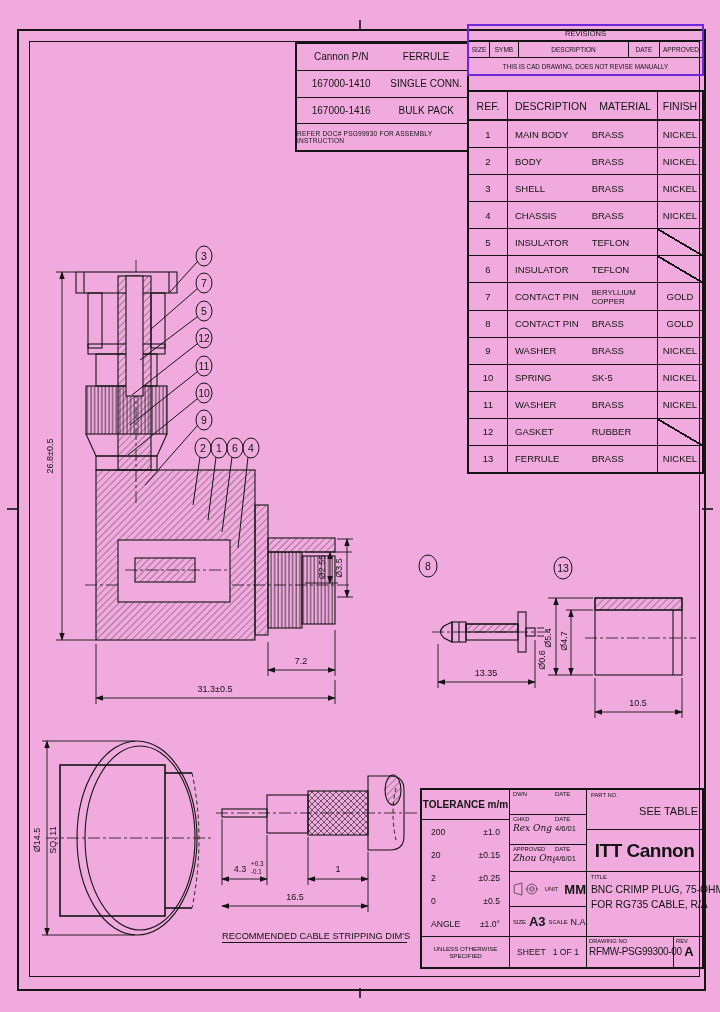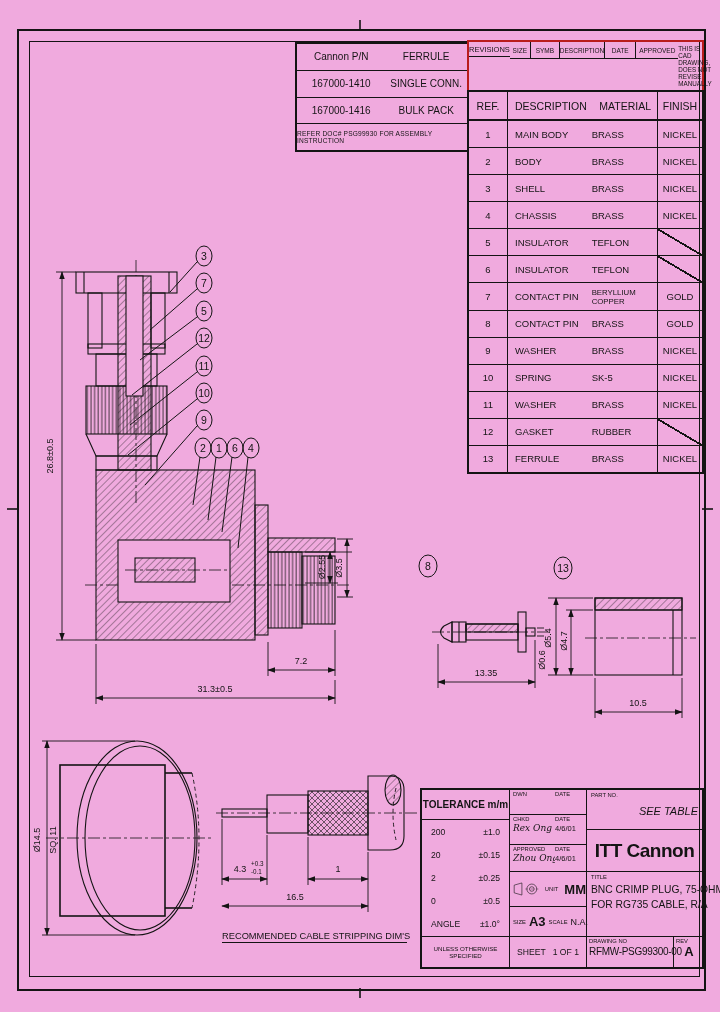--- a/index.html
+++ b/index.html
@@ -11,21 +11,21 @@
 
   
   .pkg{left:295px;top:42px;width:170px;height:106px;border:2px solid #141414;display:flex;flex-direction:column;font-size:10px}
   .pkg .prow{flex:1;display:flex;align-items:center;border-bottom:1.6px solid #141414}
   .pkg .prow:last-child{border-bottom:none}
   .pkg .pc1{width:52%;text-align:center}
   .pkg .pc2{width:48%;text-align:center}
   .pkg .note{flex:1;display:flex;align-items:center;justify-content:center;font-size:6.6px;letter-spacing:.2px}
 
   
-  .rev{left:467px;top:40px;width:233px;height:48px;border:2px solid #b91c1c;display:flex;flex-direction:row;font-size:6.5px}
+  .rev{left:467px;top:24px;width:233px;height:48px;border:2px solid #6d28d9;display:flex;flex-direction:column;font-size:6.5px}
   .rev .rtitle{height:14px;display:flex;align-items:center;justify-content:center;border-bottom:1px solid #141414;font-size:7.5px}
   .rev .rhdr{height:16px;display:flex;border-bottom:1px solid #141414}
   .rev .rhdr>div{display:flex;align-items:center;justify-content:center;border-right:1px solid #141414}
   .rev .rhdr>div:last-child{border-right:none}
   .rev .rh1{width:20px}.rev .rh2{width:28px}.rev .rh3{flex:1}.rev .rh4{width:30px}.rev .rh5{width:42px}
   .rev .rnote{flex:1;display:flex;align-items:center;justify-content:center;font-size:6.3px}
 
   
   .parts{left:467px;top:90px;width:233px;height:380px;border:2px solid #141414;display:flex;flex-direction:column}
   .parts .phd{height:27px;display:flex;border-bottom:2px solid #141414;font-size:10.5px;font-weight:normal}
@@ -59,21 +59,21 @@
   .proj{left:88px;top:82px;width:77px;height:35px;border-right:1.4px solid #141414;border-bottom:1px solid #141414;
         display:flex;align-items:center;justify-content:flex-start;padding-left:2px}
   .proj .unitv{font-size:13px;font-weight:bold;margin-left:6px}
   .proj .lbl{margin-left:2px}
   .sizec{left:88px;top:117px;width:77px;height:30px;border-right:1.4px solid #141414;border-bottom:1px solid #141414;
          display:flex;align-items:center;gap:3px;padding-left:3px}
   .sizec .big{font-size:13px;font-weight:bold}
   .sheetc{left:88px;top:147px;width:77px;height:30px;border-right:1.4px solid #141414;
           display:flex;align-items:center;justify-content:space-evenly;font-size:8.6px}
   .pno{left:165px;top:0;width:115px;height:40px;border-bottom:1.4px solid #141414;padding:2px 4px}
-  .pno .ital{display:block;text-align:right;margin-top:7px;font-size:11px;font-style:italic}
+  .pno .ital{display:block;text-align:right;margin-top:7px;font-size:11px;}
   .comp{left:165px;top:40px;width:115px;height:42px;border-bottom:1.4px solid #141414;
         display:flex;align-items:center;justify-content:center;font-size:19px;font-weight:bold;letter-spacing:-.5px}
   .ttl{left:165px;top:82px;width:115px;height:65px;border-bottom:1.4px solid #141414;padding:2px 0 0 4px}
   .ttl .tline{display:block;font-size:10.3px;margin-top:4px;white-space:nowrap}
   .dno{left:165px;top:147px;width:87px;height:30px;border-right:1px solid #141414;padding:1px 0 0 2px}
   .dno .dval{display:block;font-size:10px;margin-top:2px;letter-spacing:-.3px;white-space:nowrap}
   .revc{left:252px;top:147px;width:28px;height:30px;padding:1px 0 0 2px}
   .revc .rval{display:block;text-align:center;font-size:13px;font-weight:bold}
 
   .cap{left:222px;top:931px;width:185px;text-align:center;font-size:9.3px;font-weight:normal;

